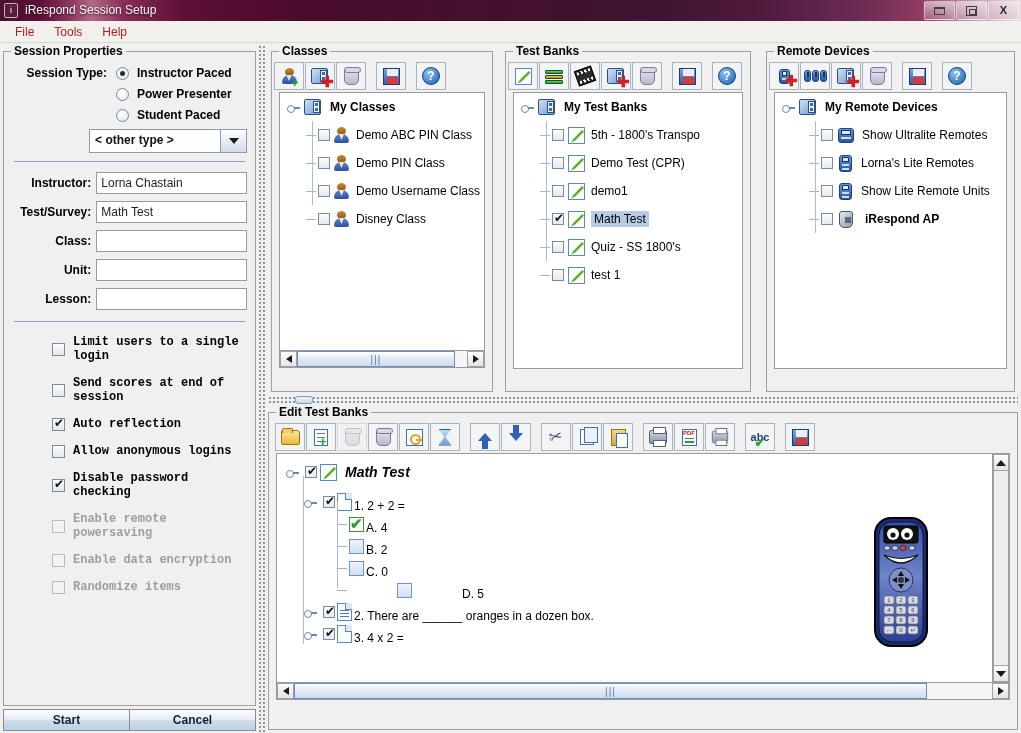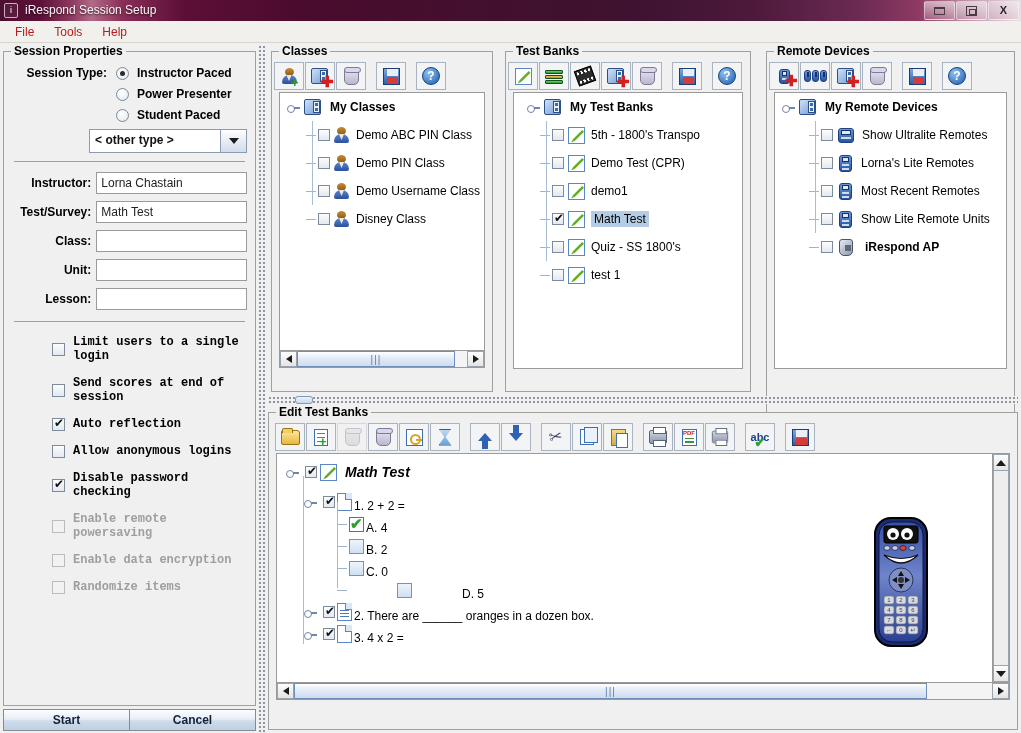--- a/index.html
+++ b/index.html
@@ -539,21 +539,21 @@
       <div class="tgap"></div>
       <div class="tbtn">
           <span class="g-save"></span>
         </div>
       <div class="tgap"></div>
       <div class="tbtn">
           <span class="g-help">?</span>
         </div>
     </div>
     <div class="treebox" style="margin:0 7px;height:277px;position:relative;">
-      <div class="tnode troot" style="padding-left:12px;">
+      <div class="tnode troot" style="padding-left:6px;">
         <span class="knob"></span>
         <span class="ic-folderbox" style="margin-left:4px;">
             <span class="b"></span>
             <span class="s"></span>
             <span class="d1"></span>
             <span class="d2"></span>
           </span>
         <span style="margin-left:8px;">My Test Banks</span>
       </div>
       <div class="tnode tchild">
@@ -589,21 +589,21 @@
       <div class="tnode tchild">
         <span class="hline"></span>
         <span class="chk" style="width:12px;height:12px;"></span>
         <span class="pencil-ic" style="margin-left:4px;"></span>
         <span style="margin-left:6px;">test 1</span>
       </div>
       <div class="vline" style="left:32px;top:28px;height:140px;"></div>
     </div>
   </div>
 
-  <div class="panel-border" style="left:766px;top:51px;width:249px;height:402px;">
+  <div class="panel-border" style="left:766px;top:51px;width:249px;height:341px;">
     <div class="panel-title">Remote Devices</div>
     <div class="tb" style="margin-top:8px;">
       <div class="tbtn">
         <span class="ic-remote" style="width:11px;height:15px;">
             <span class="scr"></span>
             <span class="kp"></span>
           </span>
         <span class="g-plusred" style="right:2px;bottom:2px;">✚</span>
       </div>
       <div class="tbtn">
@@ -661,29 +661,20 @@
         <span style="margin-left:8px;">Show Ultralite Remotes</span>
       </div>
       <div class="tnode tchild" style="padding-left:34px;">
         <span class="hline"></span>
         <span class="chk" style="width:12px;height:12px;"></span>
         <span class="ic-remote" style="margin-left:6px;">
             <span class="scr"></span>
             <span class="kp"></span>
           </span>
         <span style="margin-left:9px;">Lorna's Lite Remotes</span>
-      </div>
-      <div class="tnode tchild" style="padding-left:34px;">
-        <span class="hline"></span>
-        <span class="chk" style="width:12px;height:12px;"></span>
-        <span class="ic-remote" style="margin-left:6px;">
-            <span class="scr"></span>
-            <span class="kp"></span>
-          </span>
-        <span style="margin-left:9px;">Most Recent Remotes</span>
       </div>
       <div class="tnode tchild" style="padding-left:34px;">
         <span class="hline"></span>
         <span class="chk" style="width:12px;height:12px;"></span>
         <span class="ic-remote" style="margin-left:6px;">
             <span class="scr"></span>
             <span class="kp"></span>
           </span>
         <span style="margin-left:9px;">Show Lite Remote Units</span>
       </div>

